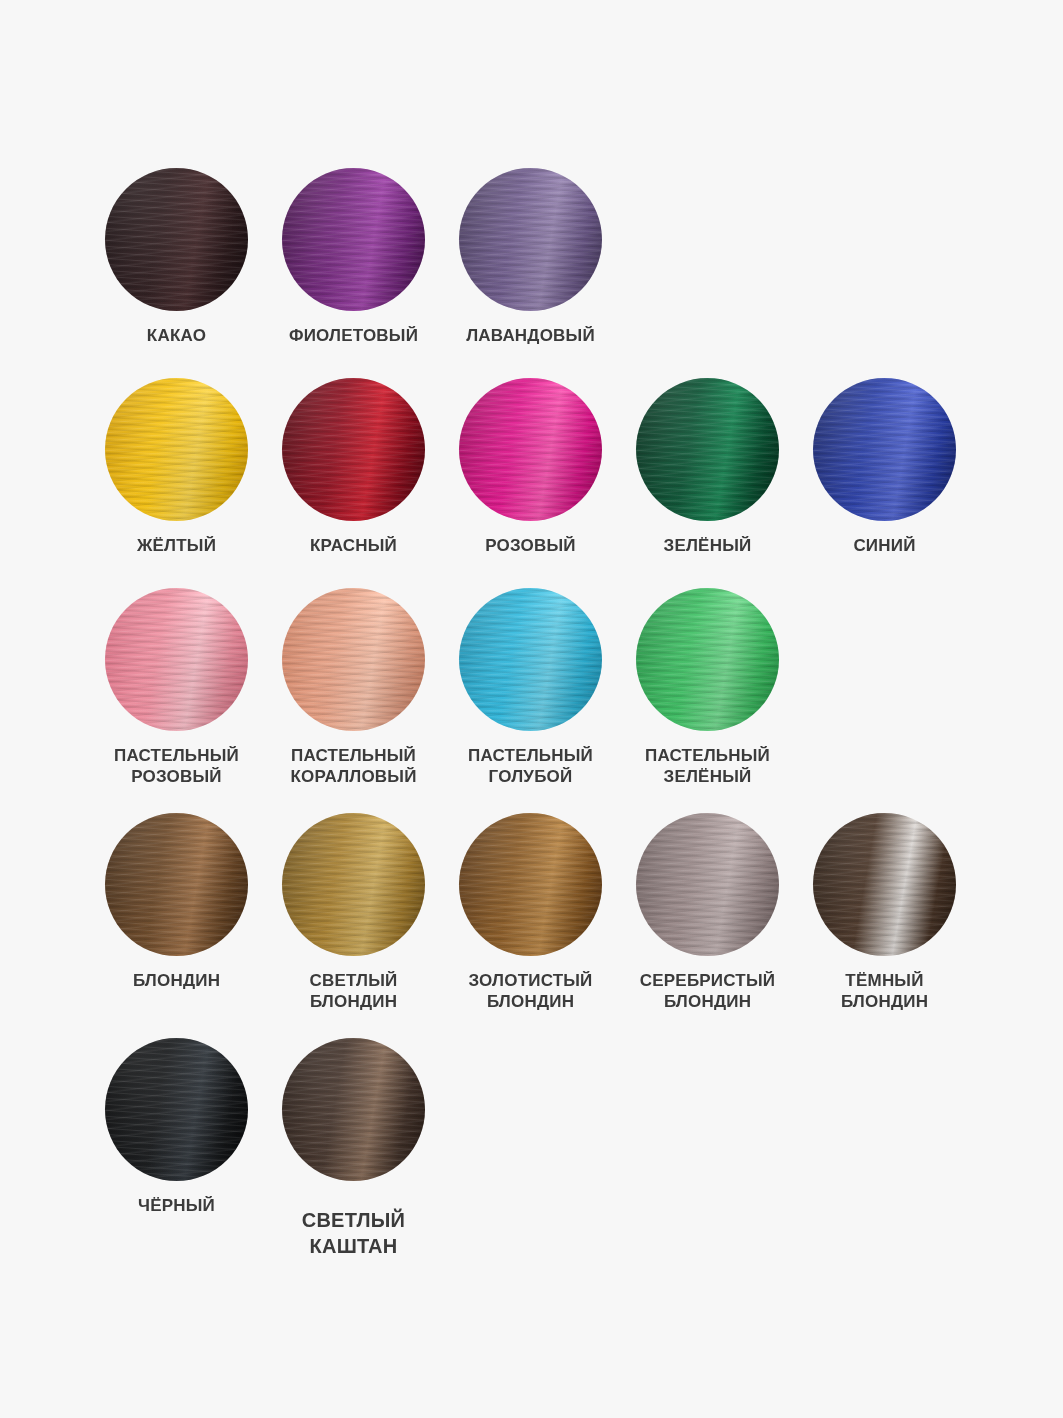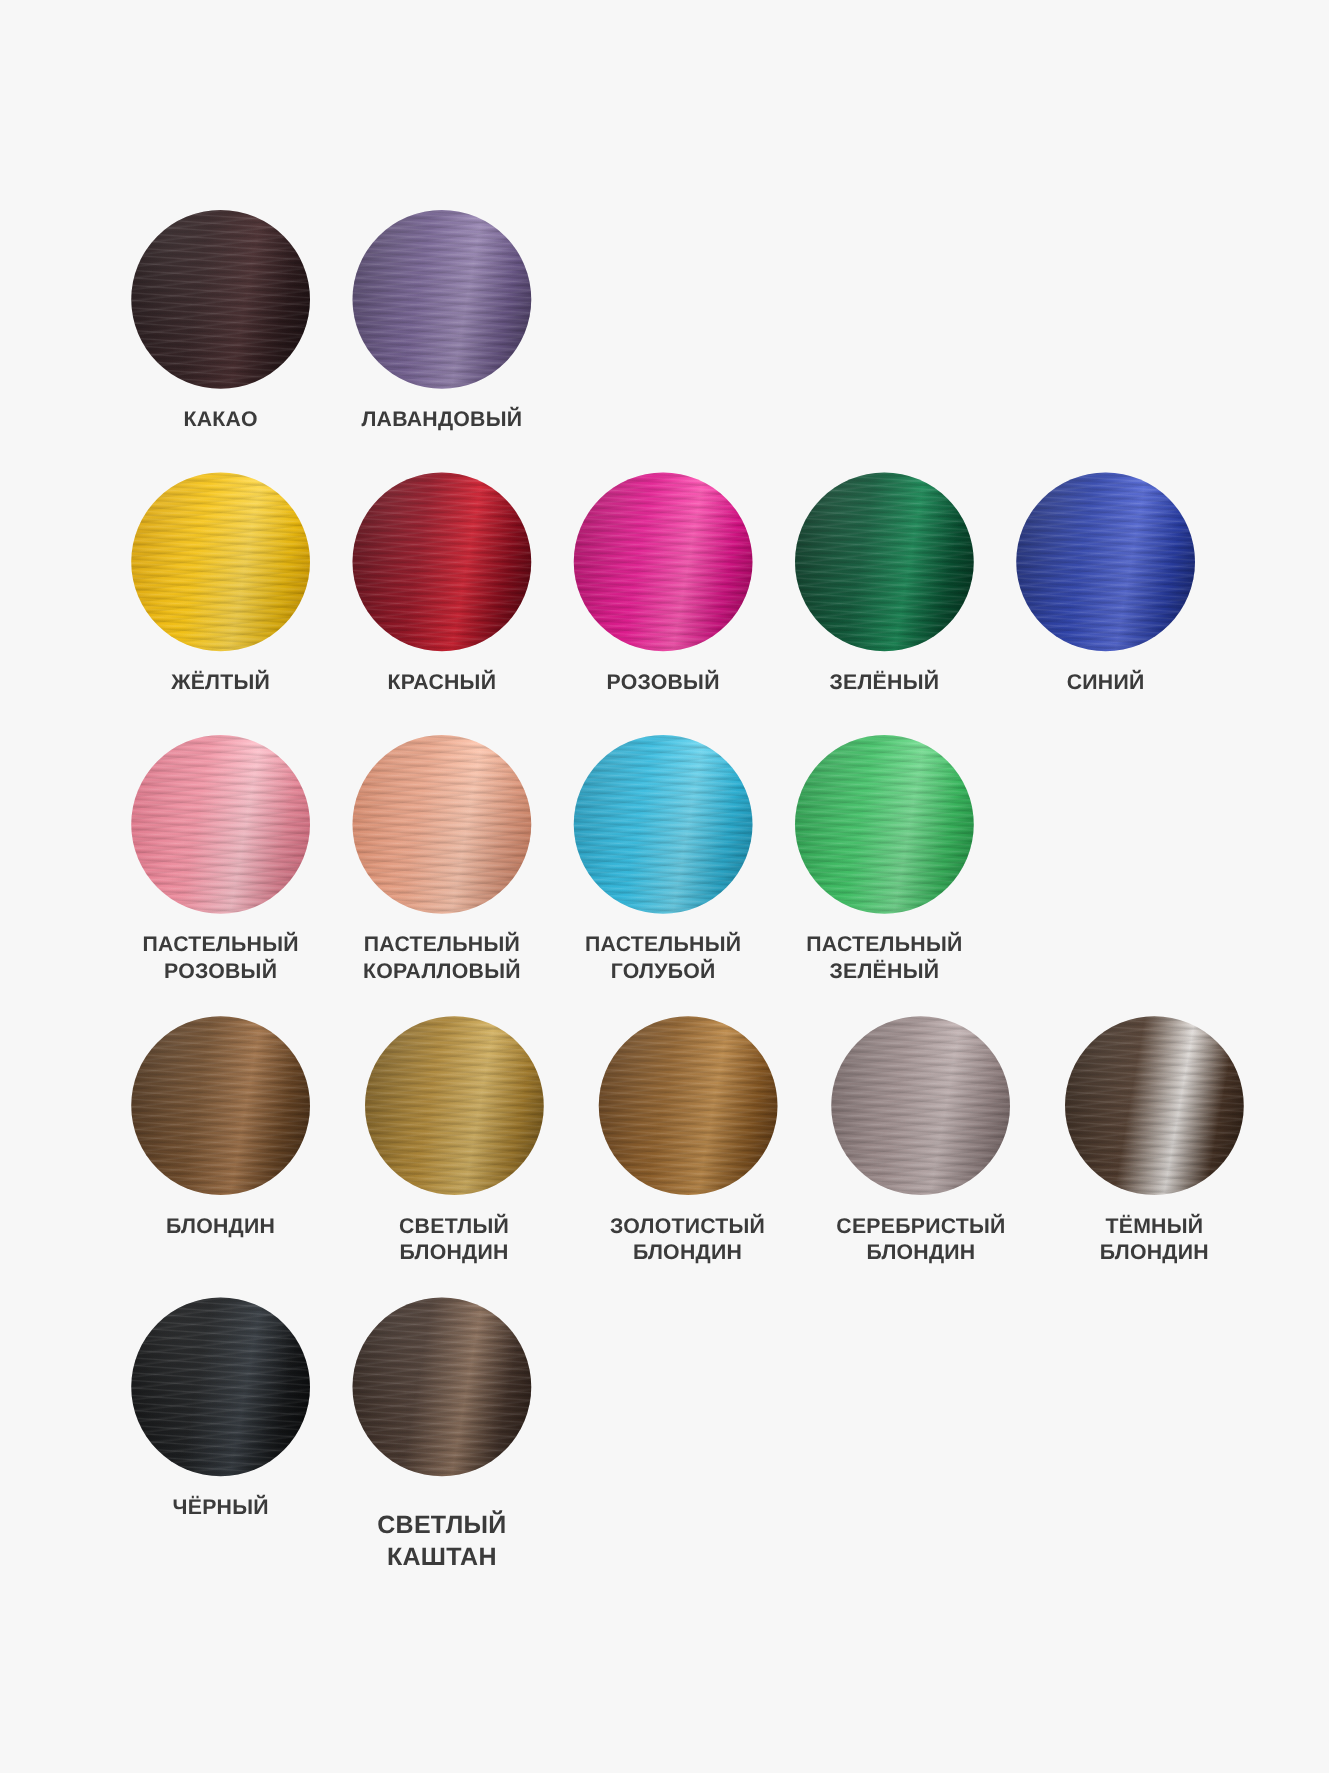--- a/index.html
+++ b/index.html
@@ -26,21 +26,21 @@
     align-items: flex-start;
   }
 
   .swatch-cell {
     width: 143px;
     margin-right: 34px;
     display: flex;
     flex-direction: column;
     align-items: center;
   }
-  .swatch-cell:last-child { margin-right: 0; }
+  .swatch-cell:last-child { margin-right: 12px; }
 
   .swatch-disc {
     width: 143px;
     height: 143px;
     border-radius: 50%;
     position: relative;
     overflow: hidden;
     flex: none;
   }
 
@@ -103,20 +103,28 @@
     <div class="swatch-row" style="height: 210px;">
       <div class="swatch-cell">
         <div class="swatch-disc" style="background: linear-gradient(100deg, rgb(26, 15, 17) 0%, rgb(46, 28, 30) 38%, rgb(74, 46, 48) 62%, rgb(46, 28, 30) 82%, rgb(26, 15, 17) 100%);">
           <div class="fibre-a"></div>
           <div class="fibre-b"></div>
           <div class="fibre-c"></div>
         </div>
         <div class="swatch-label">КАКАО</div>
       </div>
       <div class="swatch-cell">
+        <div class="swatch-disc" style="background: linear-gradient(100deg, rgb(67, 16, 74) 0%, rgb(116, 39, 126) 38%, rgb(163, 71, 173) 62%, rgb(116, 39, 126) 82%, rgb(67, 16, 74) 100%);">
+          <div class="fibre-a"></div>
+          <div class="fibre-b"></div>
+          <div class="fibre-c"></div>
+        </div>
+        <div class="swatch-label">ФИОЛЕТОВЫЙ</div>
+      </div>
+      <div class="swatch-cell">
         <div class="swatch-disc" style="background: linear-gradient(100deg, rgb(71, 58, 94) 0%, rgb(110, 91, 140) 38%, rgb(154, 136, 181) 62%, rgb(110, 91, 140) 82%, rgb(71, 58, 94) 100%);">
           <div class="fibre-a"></div>
           <div class="fibre-b"></div>
           <div class="fibre-c"></div>
         </div>
         <div class="swatch-label">ЛАВАНДОВЫЙ</div>
       </div>
     </div>
     <div class="swatch-row" style="height: 210px;">
       <div class="swatch-cell">
@@ -191,21 +199,21 @@
       <div class="swatch-cell">
         <div class="swatch-disc" style="background: linear-gradient(100deg, rgb(33, 147, 67) 0%, rgb(60, 191, 98) 38%, rgb(116, 221, 145) 62%, rgb(60, 191, 98) 82%, rgb(33, 147, 67) 100%);">
           <div class="fibre-a"></div>
           <div class="fibre-b"></div>
           <div class="fibre-c"></div>
         </div>
         <div class="swatch-label">ПАСТЕЛЬНЫЙ
 ЗЕЛЁНЫЙ</div>
       </div>
     </div>
-    <div class="swatch-row" style="height: 225px; justify-content: space-between;">
+    <div class="swatch-row" style="height: 225px;">
       <div class="swatch-cell">
         <div class="swatch-disc" style="background: linear-gradient(100deg, rgb(67, 42, 20) 0%, rgb(107, 71, 38) 38%, rgb(163, 116, 74) 62%, rgb(107, 71, 38) 82%, rgb(67, 42, 20) 100%);">
           <div class="fibre-a"></div>
           <div class="fibre-b"></div>
           <div class="fibre-c"></div>
         </div>
         <div class="swatch-label">БЛОНДИН</div>
       </div>
       <div class="swatch-cell">
         <div class="swatch-disc" style="background: linear-gradient(100deg, rgb(110, 81, 24) 0%, rgb(168, 128, 47) 38%, rgb(212, 178, 97) 62%, rgb(168, 128, 47) 82%, rgb(110, 81, 24) 100%);">

